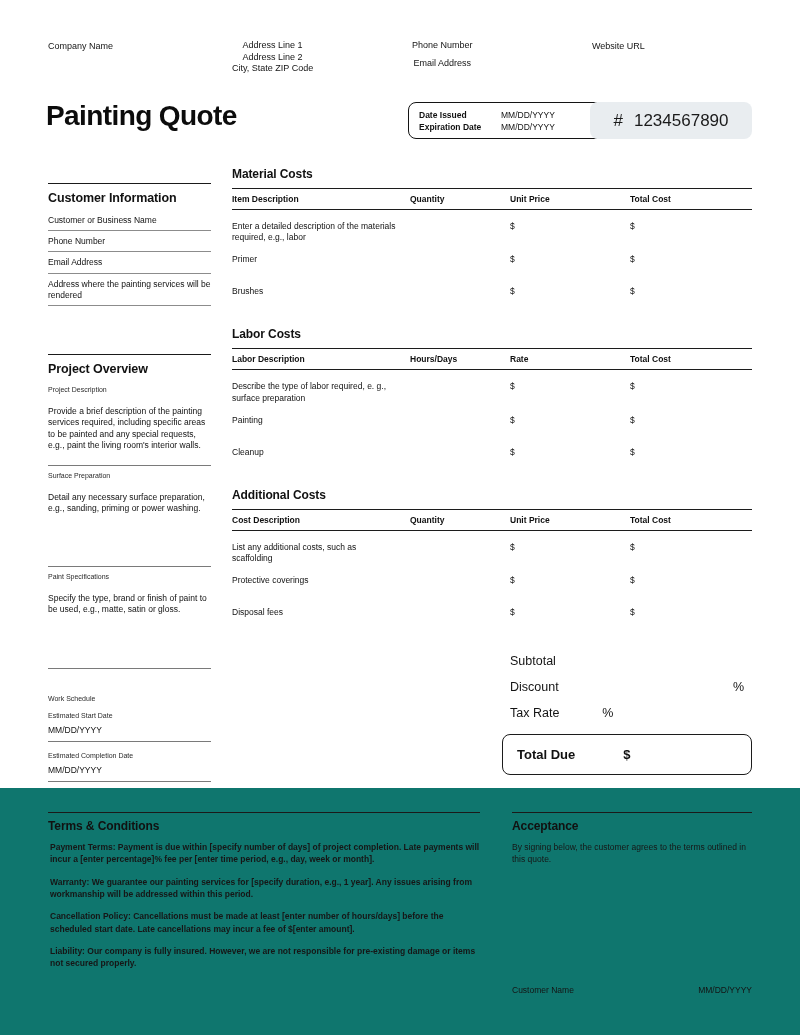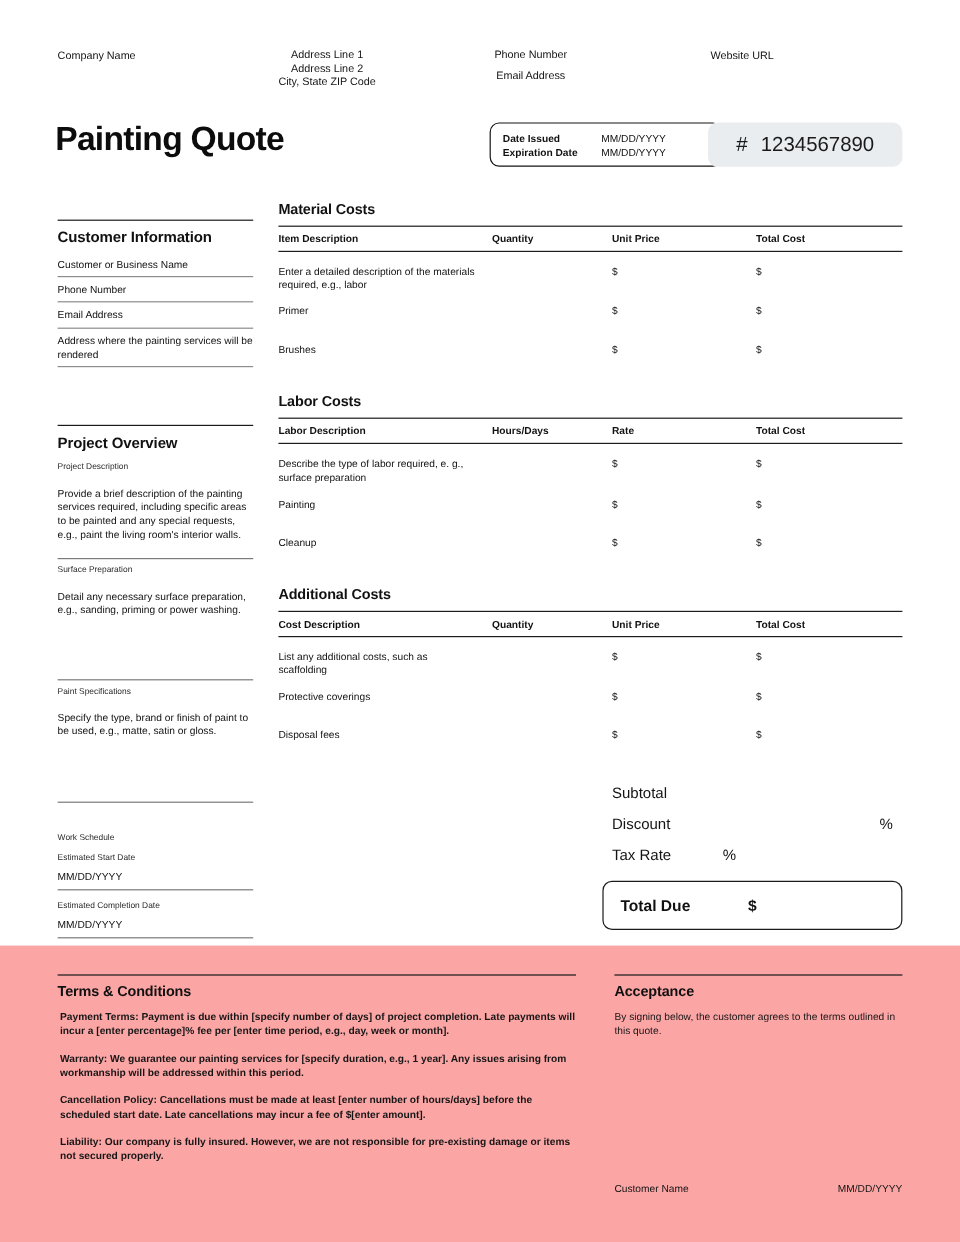--- a/index.html
+++ b/index.html
@@ -71,21 +71,21 @@
   .sum-row .unit-right { margin-left:auto; }
   .sum-row .unit-mid { margin-left:43px; }
   .total-box {
     margin-top:8px; border:1.5px solid #1c1c1c; border-radius:8px;
     padding:12px 14px; display:flex; align-items:center;
     font-size:13px; font-weight:700;text-align:center;
   }
   .total-box .currency { margin-left:48px; }
 
   
-  .footer { position:absolute; left:0; top:788px; width:800px; height:247px; background:#fca5a5; }
+  .footer { position:absolute; left:0; top:788px; width:800px; height:247px; background:#0f766e; }
   .terms { position:absolute; left:48px; top:24px; width:432px; }
   .footer h3 { font-size:12px; font-weight:700; margin:6px 0 8px; letter-spacing:-0.1px; }
   .terms p { font-size:8.5px; line-height:1.45; margin-bottom:10px; padding-left:2px; color:#161616;font-weight:bold; }
   .acceptance { position:absolute; left:512px; top:24px; width:240px; }
   .acceptance p { font-size:8.5px; line-height:1.45; color:#161616; }
   .signature {
     position:absolute; left:512px; top:197px; width:240px;
     display:flex; justify-content:space-between; font-size:8.5px; color:#141414;align-items:center;
   }
 </style>

